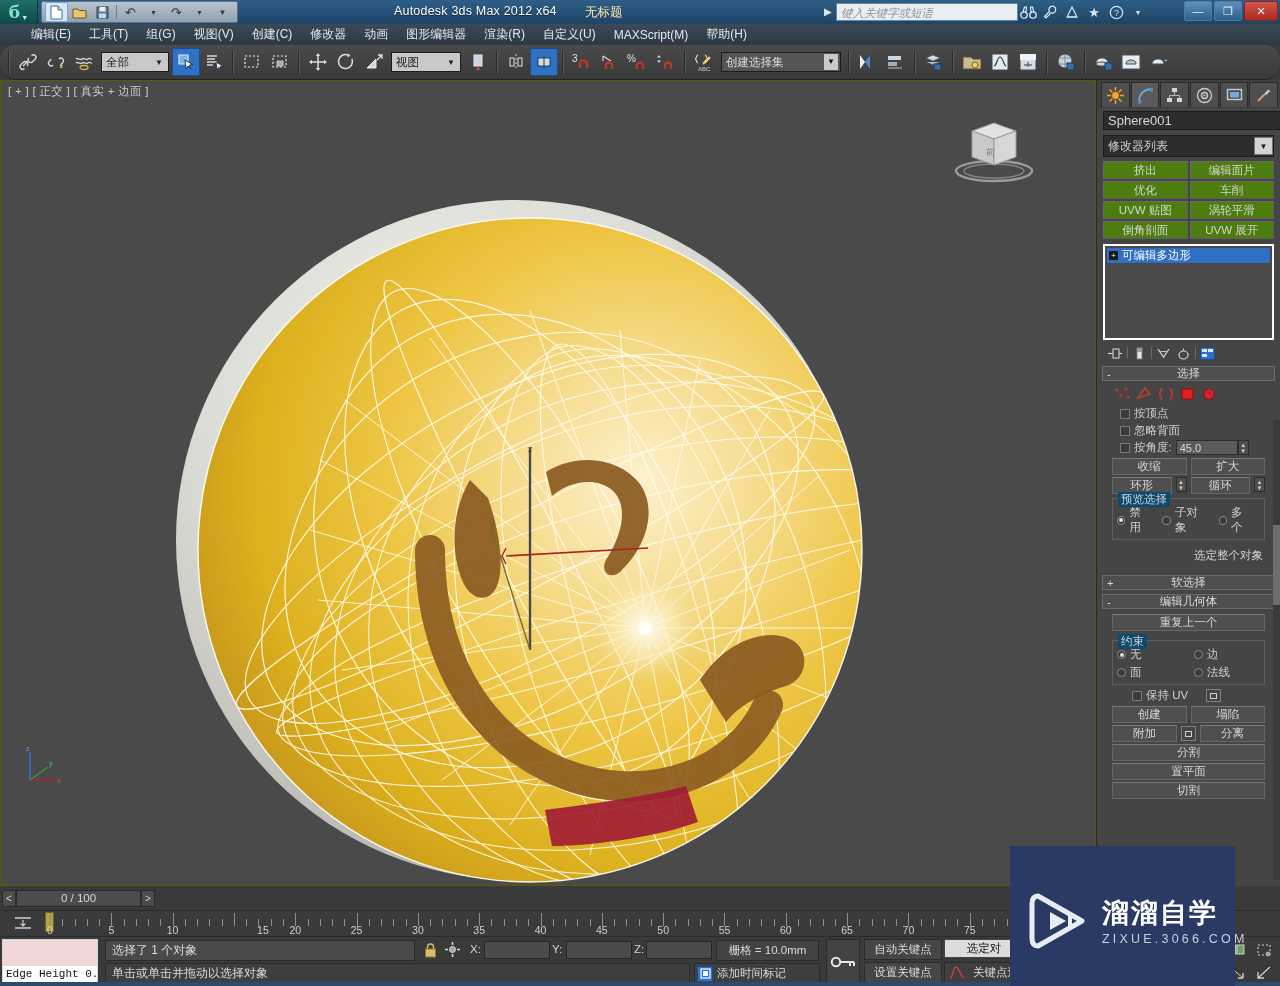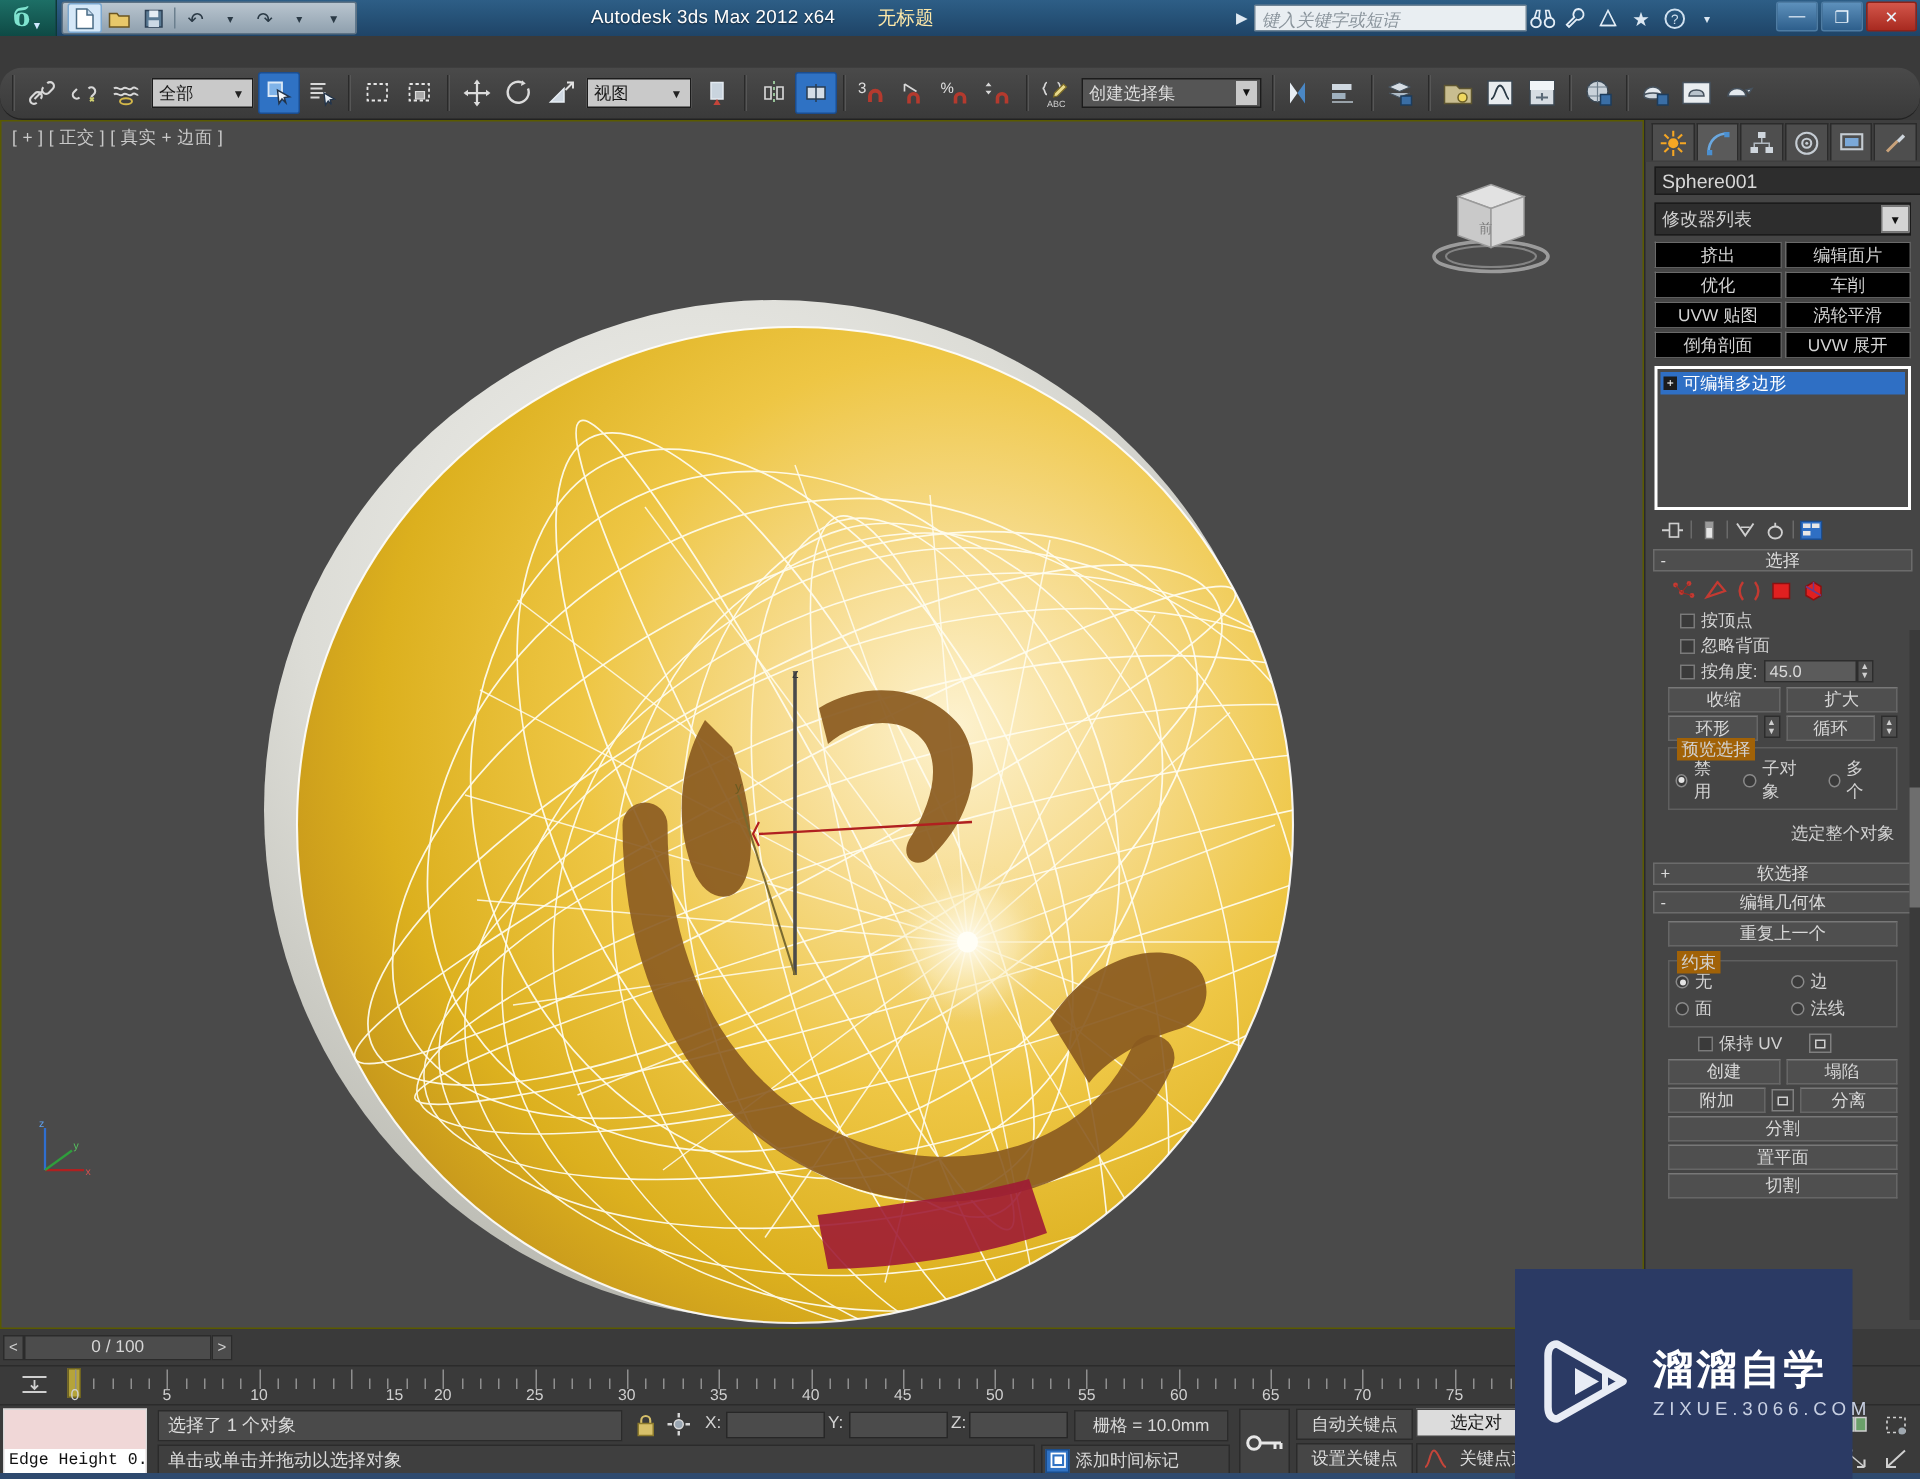--- a/index.html
+++ b/index.html
@@ -123,21 +123,21 @@
   }
   .swatch{ width:22px;height:19px; background:#b4a4e0; border:1px solid #1b1b1b;}
   .modlist{
     margin:3px 6px 0 6px; height:22px; background:#2d2d2d; border:1px solid #1b1b1b;
     display:flex; align-items:center; color:#d0d0d0; font-size:12px; padding-left:4px;
   }
   .modlist .arrow{ margin-left:auto; width:19px;height:18px; background:#d4d4d4; color:#111;
     display:flex;align-items:center;justify-content:center; font-size:8px; border:1px solid #777;}
   .modgrid{ display:grid; grid-template-columns:1fr 1fr; gap:2px; padding:4px 6px 0 6px;}
   .modbtn{
-    height:18px; background:#000000; border:1px solid #5e5e5e;
+    height:18px; background:#4d7c0f; border:1px solid #5e5e5e;
     border-top-color:#6a6a6a; border-left-color:#6a6a6a;
     color:#d5d5d5; font-size:11.5px; display:flex;align-items:center;justify-content:center;
   }
   .stackbox{
     margin:5px 6px 0 6px; height:96px; background:#4a4a4a; border:2px solid #ffffff;
     padding:2px;
   }
   .stackitem{
     height:15px; background:#2f6fc4; color:#fff; font-size:11.5px;
     display:flex;align-items:center; gap:4px; padding-left:2px;
@@ -171,21 +171,21 @@
   .btnrow{ display:flex; gap:4px; padding:2px 6px 0 6px;}
   .pbtn{
     flex:1; height:17px; background:#4f4f4f; border:1px solid #666;
     border-top-color:#787878; color:#d8d8d8; font-size:11.5px;
     display:flex;align-items:center;justify-content:center;
   }
   .fieldset{
     margin:4px 6px 2px 6px; border:1px solid #5f5f5f; padding:6px 4px 4px 4px; position:relative;
   }
   .fieldset > .leg{
-    position:absolute; top:-7px; left:5px; background:#a16207; padding:0 3px;
+    position:absolute; top:-7px; left:5px; background:#0c4a6e; padding:0 3px;
     font-size:11.5px; color:#d2d2d2;
   }
   .radio{ width:9px;height:9px; border-radius:50%; border:1px solid #8a8a8a; background:#3a3a3a;
      display:inline-flex;align-items:center;justify-content:center;}
   .radio.on::after{ content:''; width:4px;height:4px;border-radius:50%;background:#e4e4e4;}
   .radiorow{ display:flex; gap:4px; align-items:center; font-size:11.5px; color:#d2d2d2;}
   .rtext{ margin-right:8px; }
   .right-note{ text-align:right; font-size:11.5px; color:#d2d2d2; padding:6px 8px 4px 0;}
   .cp-scroll{ position:absolute; right:0; top:340px; width:7px; height:460px; background:#3a3a3a;}
   .cp-scroll .thumb{ position:absolute; top:105px; left:0; width:7px;height:80px; background:#6e6e6e;}
@@ -340,20 +340,34 @@
       </div>
       <div class="ic tiny" style="font-size:8px">▾</div>
     </div>
     <div class="winbtns">
       <div class="winbtn">—</div>
       <div class="winbtn">❐</div>
       <div class="winbtn close">✕</div>
     </div>
   </div>
 
+  <div class="menubar">
+    <div class="mi">编辑(E)</div>
+    <div class="mi">工具(T)</div>
+    <div class="mi">组(G)</div>
+    <div class="mi">视图(V)</div>
+    <div class="mi">创建(C)</div>
+    <div class="mi">修改器</div>
+    <div class="mi">动画</div>
+    <div class="mi">图形编辑器</div>
+    <div class="mi">渲染(R)</div>
+    <div class="mi">自定义(U)</div>
+    <div class="mi">MAXScript(M)</div>
+    <div class="mi">帮助(H)</div>
+  </div>
 
   <div class="toolbar">
     <div class="tsep"></div>
     <div class="tbtn">
       <svg width="20" height="20" viewBox="0 0 20 20">
           <path d="M5 14l5-5M6.5 16.5a2.6 2.6 0 01-3.7-3.7l2.6-2.6a2.6 2.6 0 013.7 3.7M13.5 3.5a2.6 2.6 0 013.7 3.7l-2.6 2.6a2.6 2.6 0 01-3.7-3.7" fill="none" stroke="#d8d8d8" stroke-width="1.4"></path>
         </svg>
     </div>
     <div class="tbtn">
       <svg width="20" height="20" viewBox="0 0 20 20">

